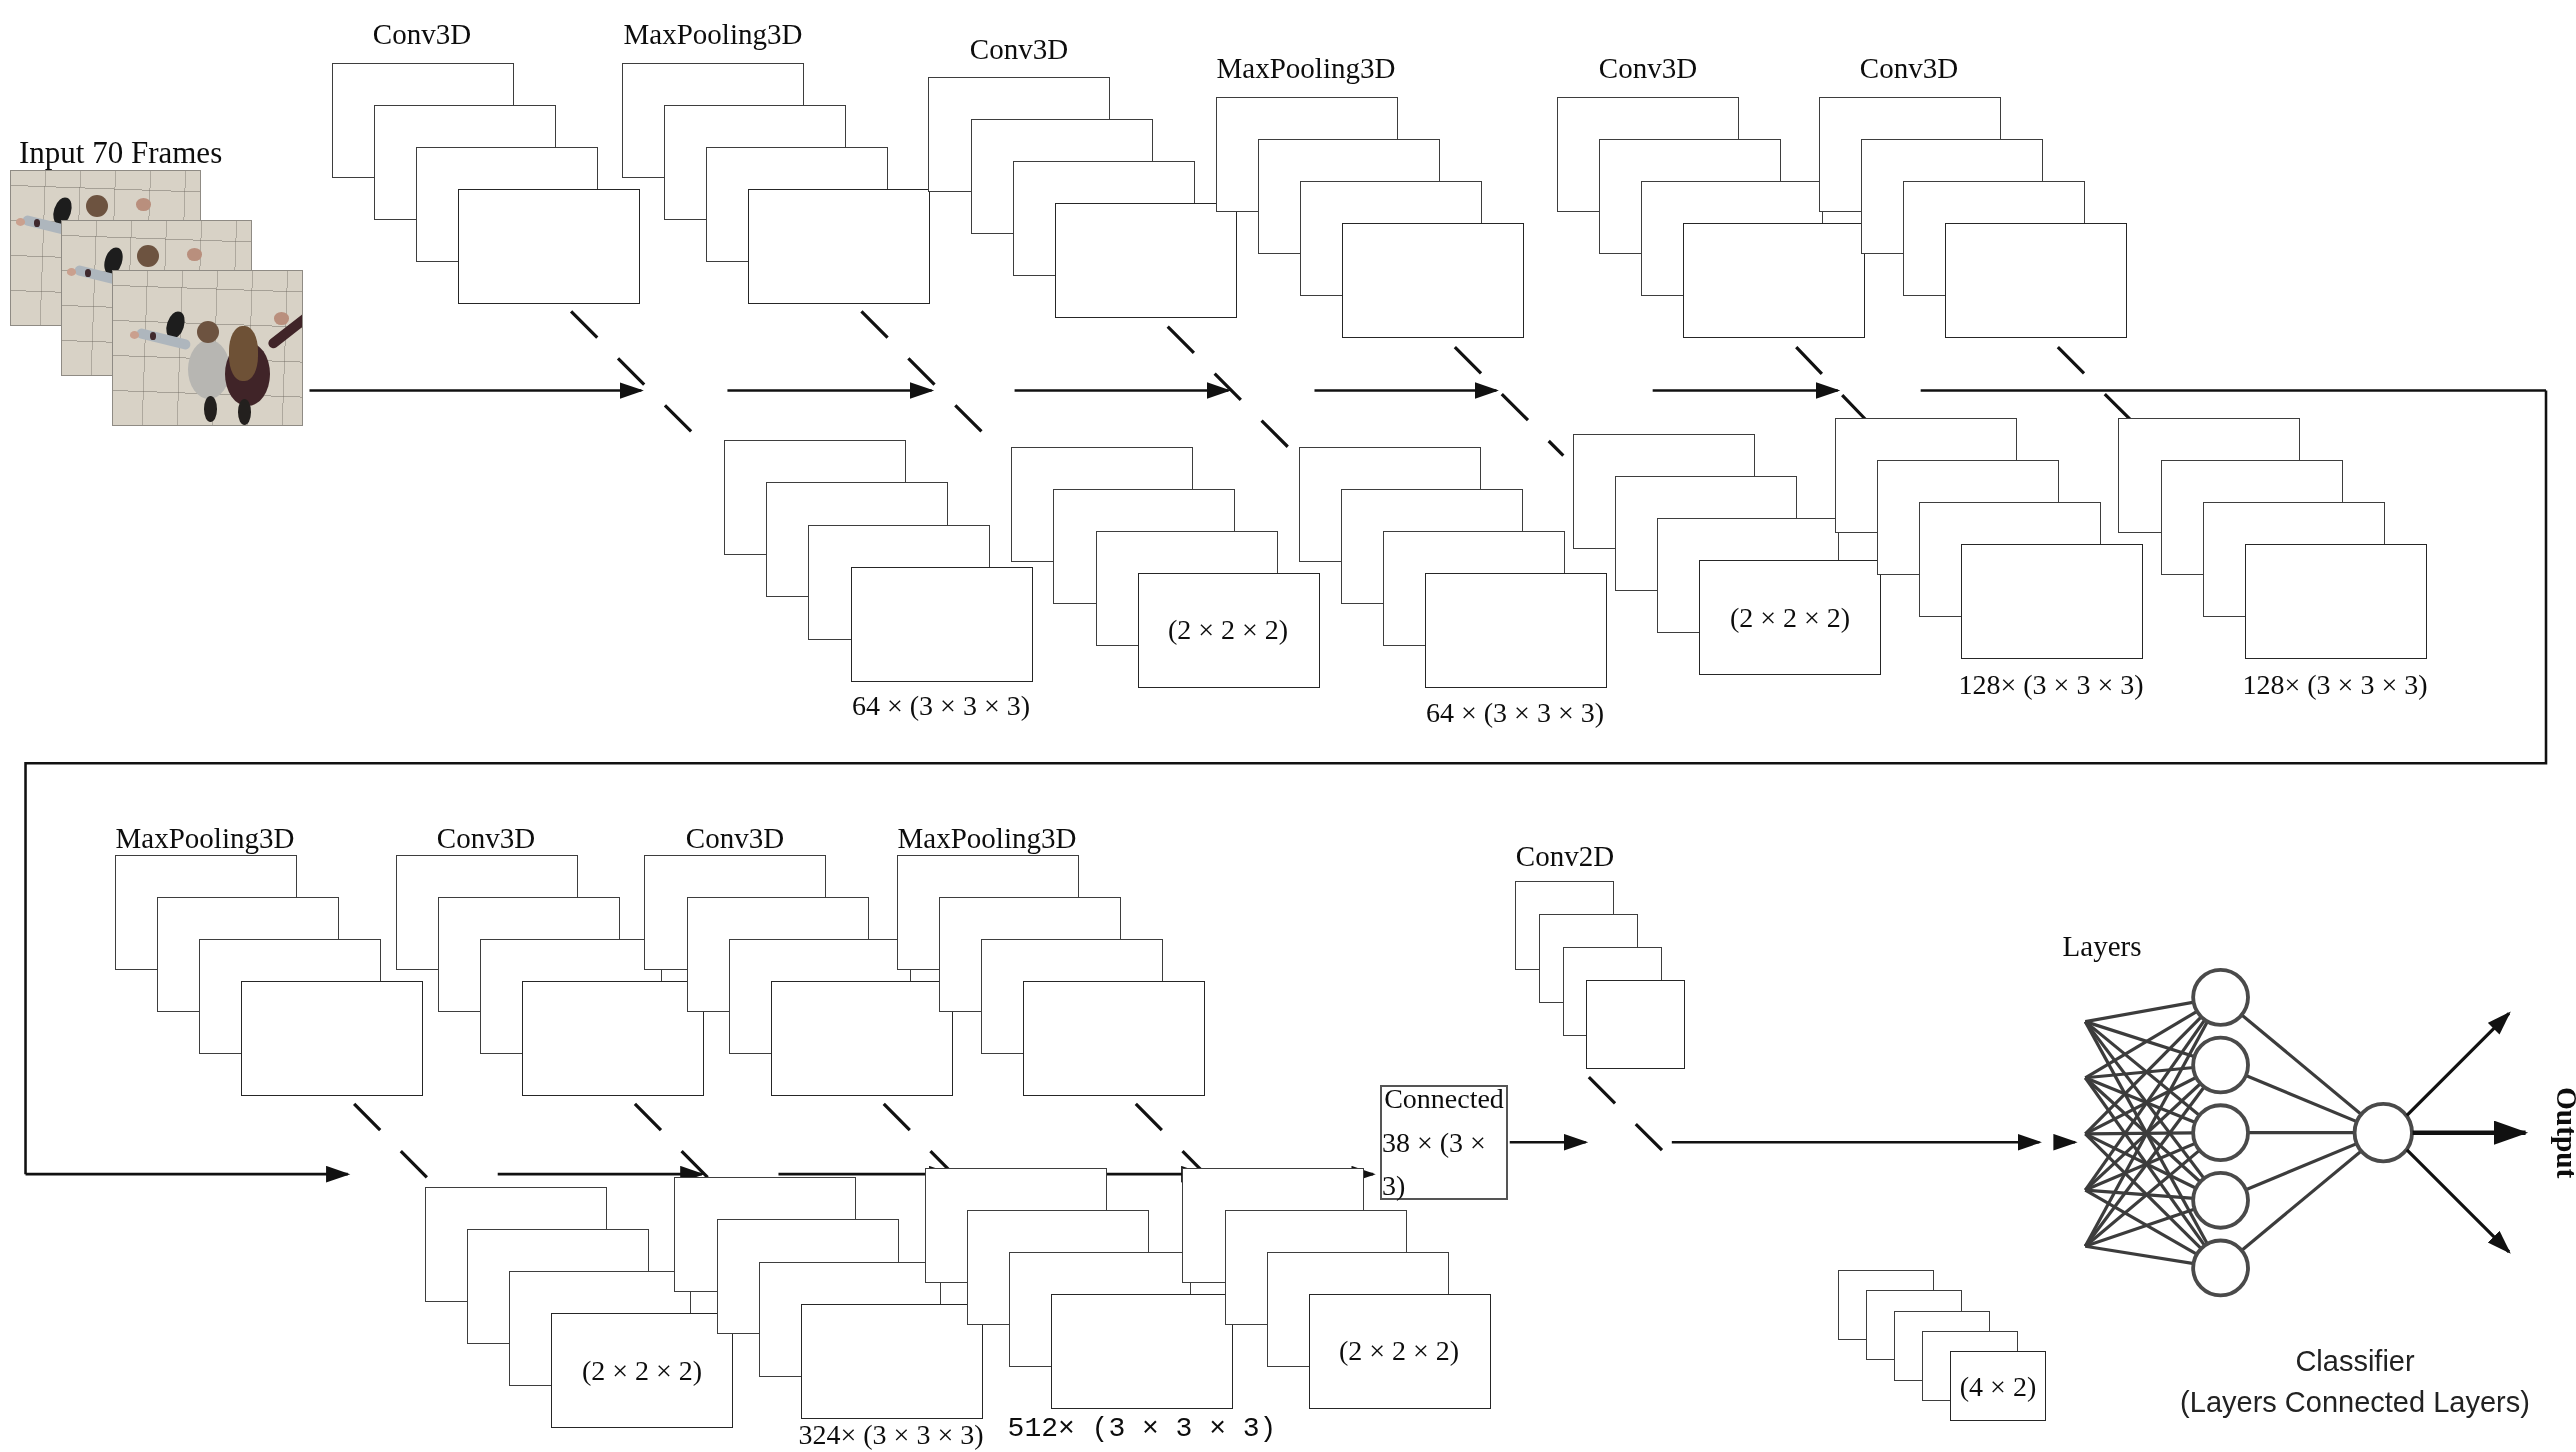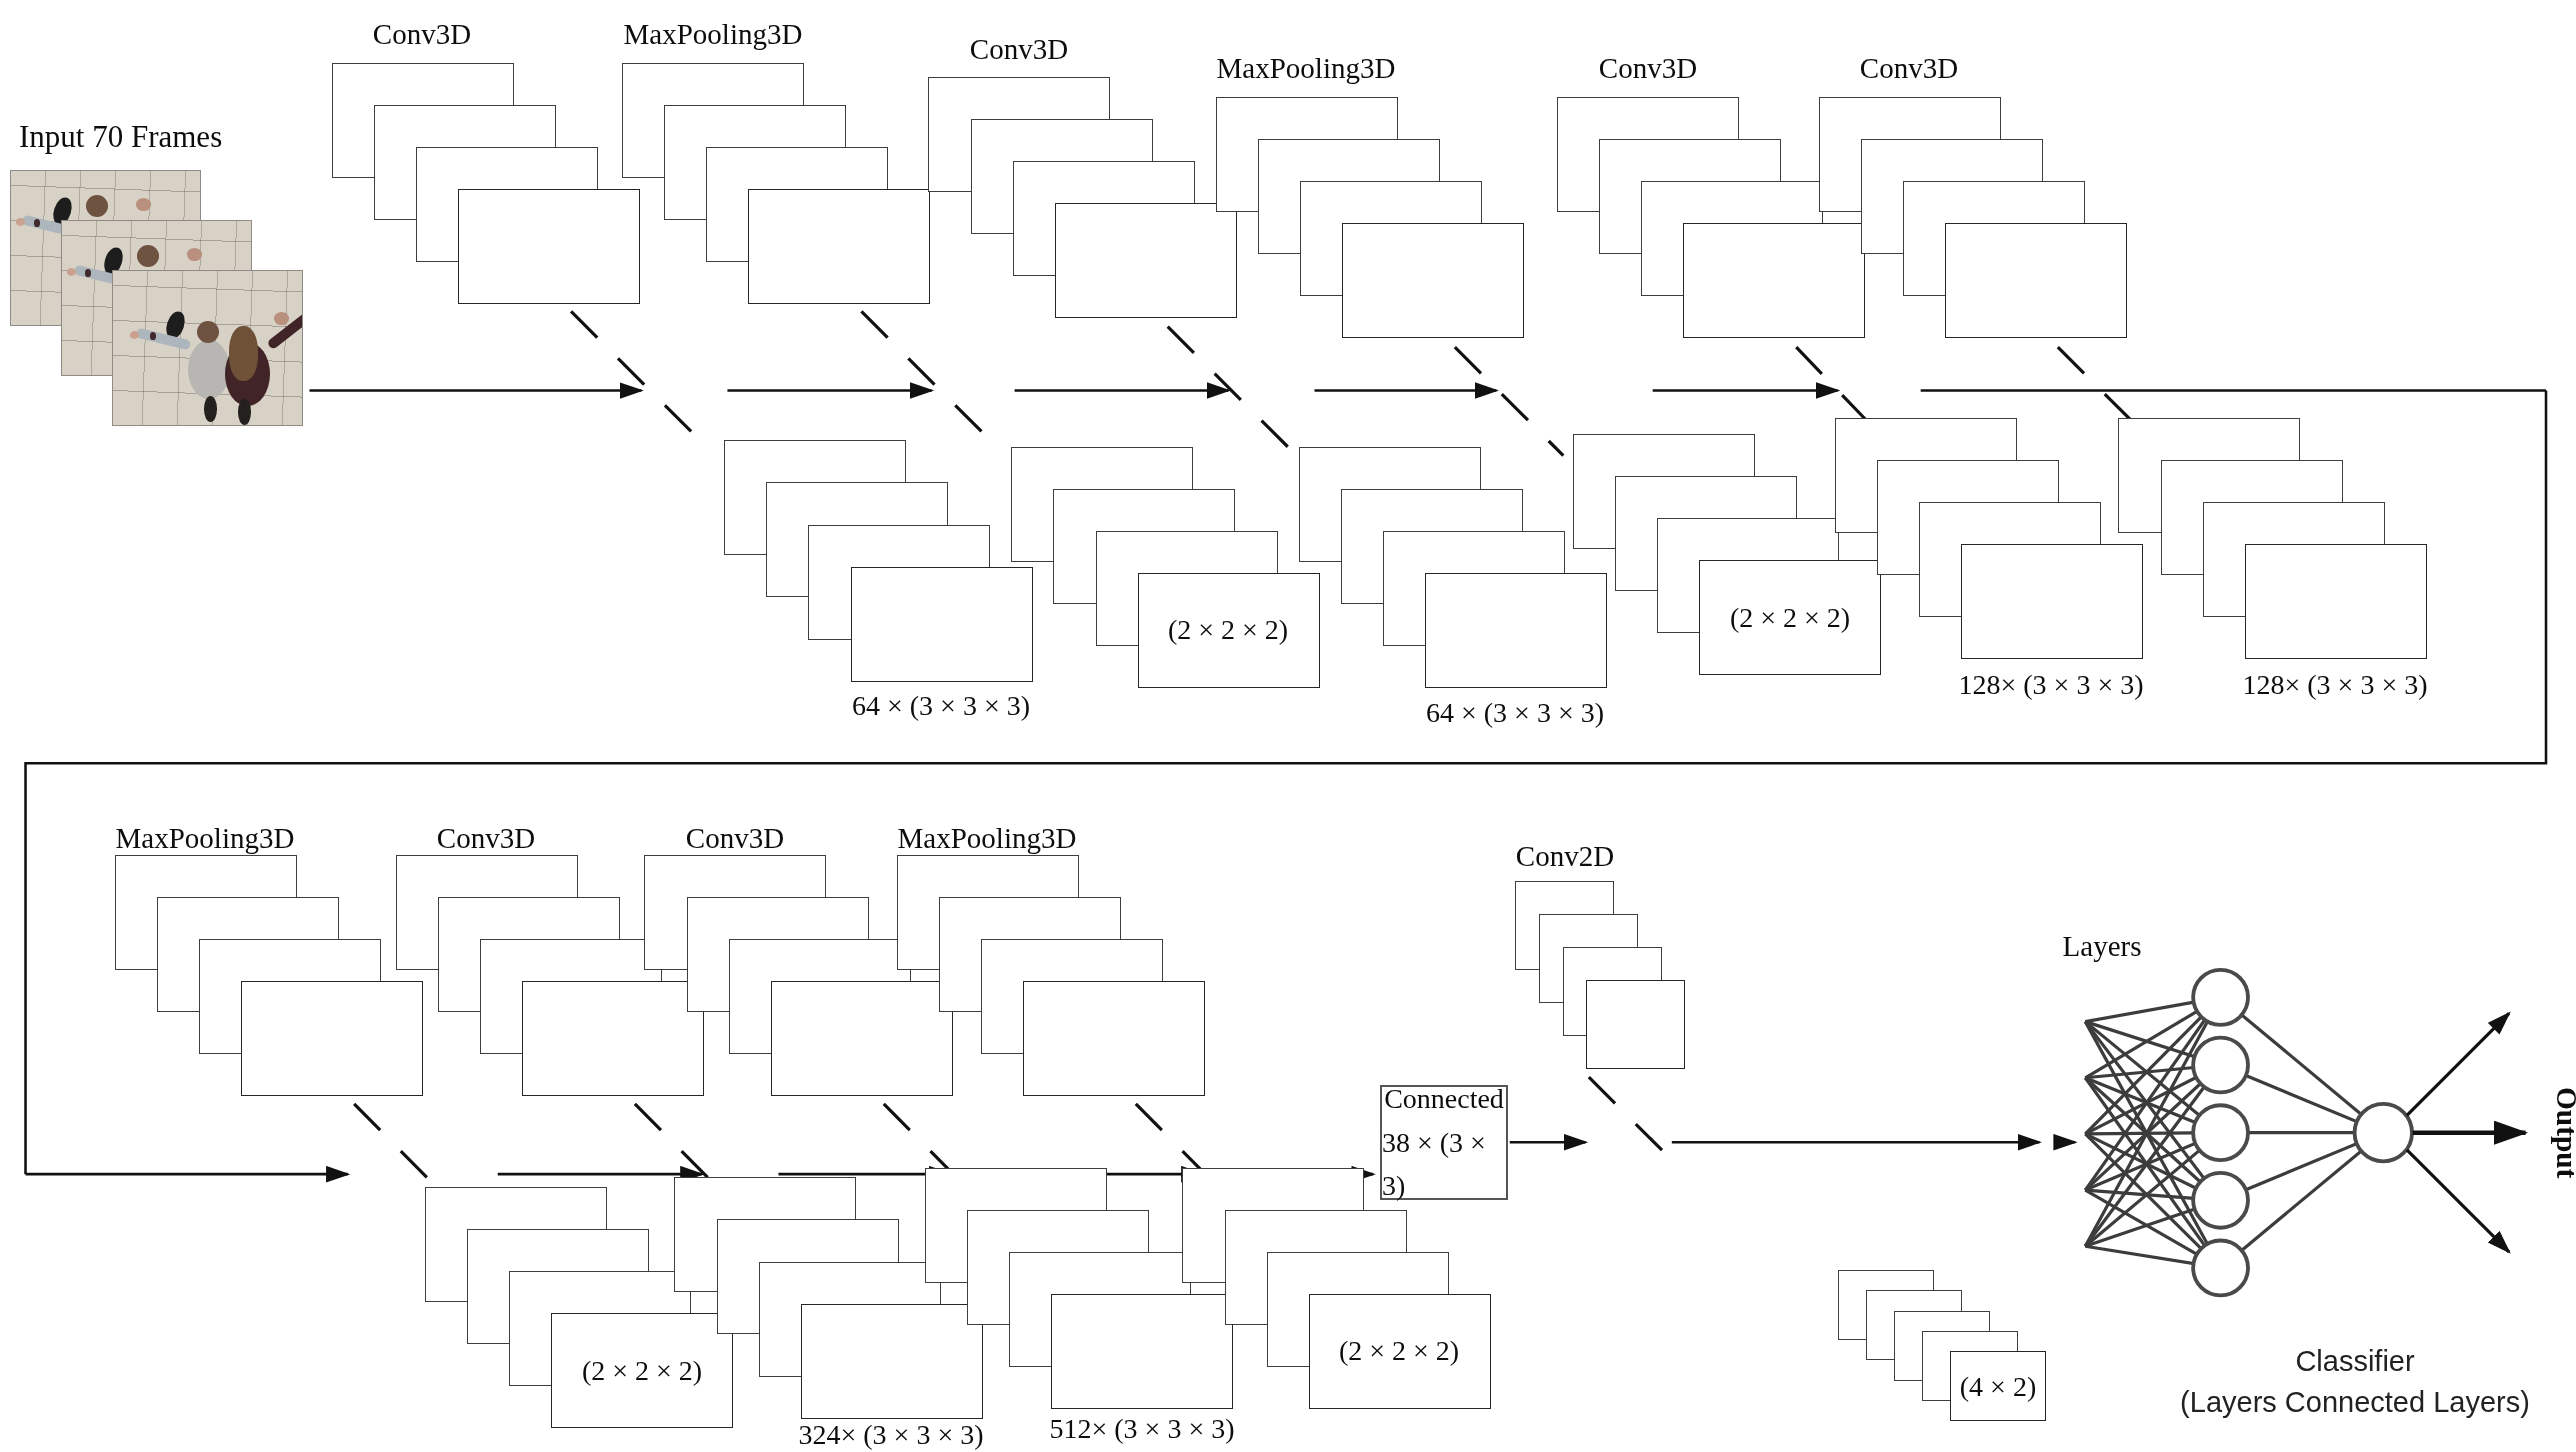--- a/index.html
+++ b/index.html
@@ -305,21 +305,21 @@
         <div class="srect" style="left: 1922px; top: 1331px; width: 96px; height: 70px;"></div>
         <div class="srect" style="left: 1950px; top: 1351px; width: 96px; height: 70px; border-color: rgb(38, 38, 38);"></div>
       </div>
     </div>
 
   <div class="convlstm">
     <span>Connected</span>
     <span>38 × (3 × 3)</span>
   </div>
 
-  <div class="lbl-left" style="left:19px;top:119px;">Input 70 Frames</div>
+  <div class="lbl-left" style="left:19px;top:135px;">Input 70 Frames</div>
 
   <div class="lbl" style="left:422px;top:18px;">Conv3D</div>
   <div class="lbl" style="left:713px;top:18px;">MaxPooling3D</div>
   <div class="lbl" style="left:1019px;top:33px;">Conv3D</div>
   <div class="lbl" style="left:1306px;top:52px;">MaxPooling3D</div>
   <div class="lbl" style="left:1648px;top:52px;">Conv3D</div>
   <div class="lbl" style="left:1909px;top:52px;">Conv3D</div>
 
   <div class="lbl-sub" style="left:941px;top:690px;">64 × (3 × 3 × 3)</div>
   <div class="lbl-in" style="left:1228px;top:630px;">(2 × 2 × 2)</div>
@@ -329,21 +329,21 @@
   <div class="lbl-sub" style="left:2335px;top:669px;">128× (3 × 3 × 3)</div>
 
   <div class="lbl" style="left:205px;top:822px;">MaxPooling3D</div>
   <div class="lbl" style="left:486px;top:822px;">Conv3D</div>
   <div class="lbl" style="left:735px;top:822px;">Conv3D</div>
   <div class="lbl" style="left:987px;top:822px;">MaxPooling3D</div>
   <div class="lbl" style="left:1565px;top:840px;">Conv2D</div>
 
   <div class="lbl-in" style="left:642px;top:1371px;">(2 × 2 × 2)</div>
   <div class="lbl-sub" style="left:891px;top:1419px;">324× (3 × 3 × 3)</div>
-  <div class="lbl-sub" style="left:1142px;top:1413px;">512× (3 × 3 × 3)</div>
+  <div class="lbl-sub" style="left:1142px;top:1413px;font-family:Liberation Mono, monospace;">512× (3 × 3 × 3)</div>
   <div class="lbl-in" style="left:1399px;top:1351px;">(2 × 2 × 2)</div>
   <div class="lbl-in" style="left:1998px;top:1387px;">(4 × 2)</div>
 
   <div class="lbl" style="left:2102px;top:930px;">Layers</div>
   <div class="lbl-sans" style="left:2355px;top:1345px;">Classifier</div>
   <div class="lbl-sans" style="left:2355px;top:1386px;">(Layers Connected Layers)</div>
 </div>
 
 
 </body></html>

